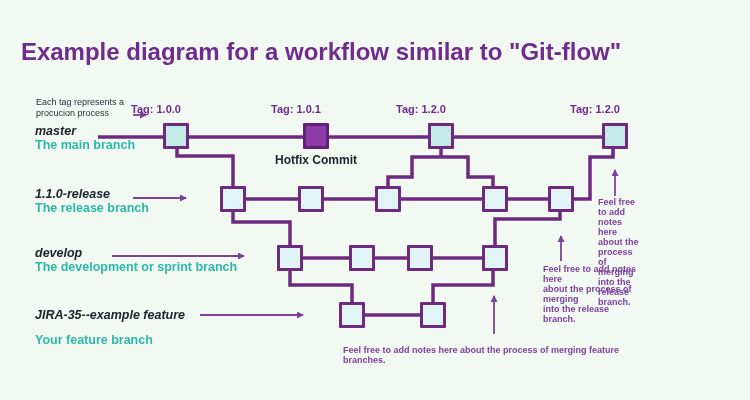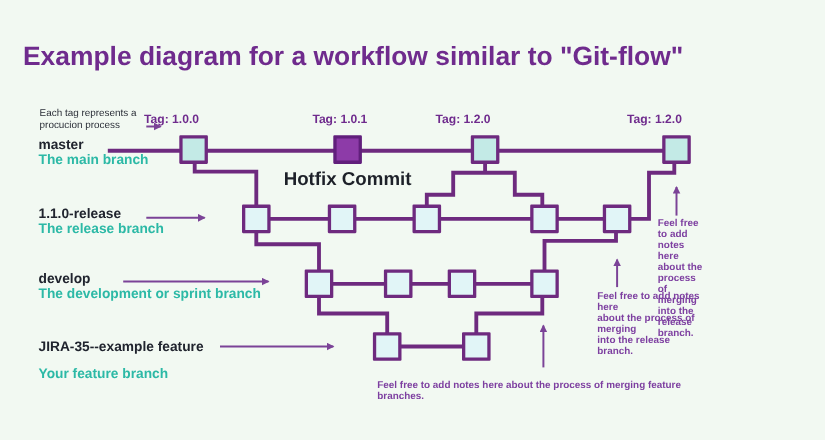--- a/index.html
+++ b/index.html
@@ -25,29 +25,29 @@
     box-sizing:content-box;
   }
   .commit.master{background:#c3eae6;}
   .commit.hotfix{background:#8d3ba8;border-color:#611f7c;}
   .tag-label{
     position:absolute;width:90px;text-align:left;top:103px;
     font-size:11px;font-weight:bold;color:#6f2b8d;
   }
   .lane-name{
     position:absolute;left:35px;
-    font-size:12.5px;font-weight:bold;color:#20242e;line-height:13px;
+    font-size:12.5px;font-weight:bold;color:#20242e;line-height:13px;font-style:italic;
   }
   .lane-desc{
     position:absolute;left:35px;
     font-size:12.5px;font-weight:bold;color:#2cb9a6;line-height:13px;
   }
   .hotfix-label{
     position:absolute;left:256px;top:153px;width:120px;text-align:center;
-    font-size:17px;font-weight:bold;color:#1d2129;
+    font-size:12px;font-weight:bold;color:#1d2129;
   }
   .tagnote{
     position:absolute;left:36px;top:97px;
     font-size:9px;color:#2b2f38;line-height:11px;font-weight:normal;
   }
   .note{
     position:absolute;
     font-size:9px;font-weight:bold;color:#7d3fa0;line-height:10px;
   }
   .note.n1{left:598px;top:197px;}
@@ -91,21 +91,21 @@
   </svg>
 
   <div class="title">Example diagram for a workflow similar to "Git-flow"</div>
 
   <div class="tagnote">
     <div>Each tag represents a</div>
     <div>procucion process</div>
   </div>
 
   <div class="tag-label" style="left:131px;">Tag: 1.0.0</div>
-  <div class="tag-label" style="left:284px;">Tag: 1.0.1</div>
+  <div class="tag-label" style="left:271px;">Tag: 1.0.1</div>
   <div class="tag-label" style="left:396px;">Tag: 1.2.0</div>
   <div class="tag-label" style="left:570px;">Tag: 1.2.0</div>
 
   <div class="lane-name" style="top:125px;">master</div>
   <div class="lane-desc" style="top:139px;text-align:right;">The main branch</div>
   <div class="lane-name" style="top:188px;">1.1.0-release</div>
   <div class="lane-desc" style="top:202px;">The release branch</div>
   <div class="lane-name" style="top:247px;">develop</div>
   <div class="lane-desc" style="top:261px;">The development or sprint branch</div>
   <div class="lane-name" style="top:309px;">JIRA-35--example feature</div>

